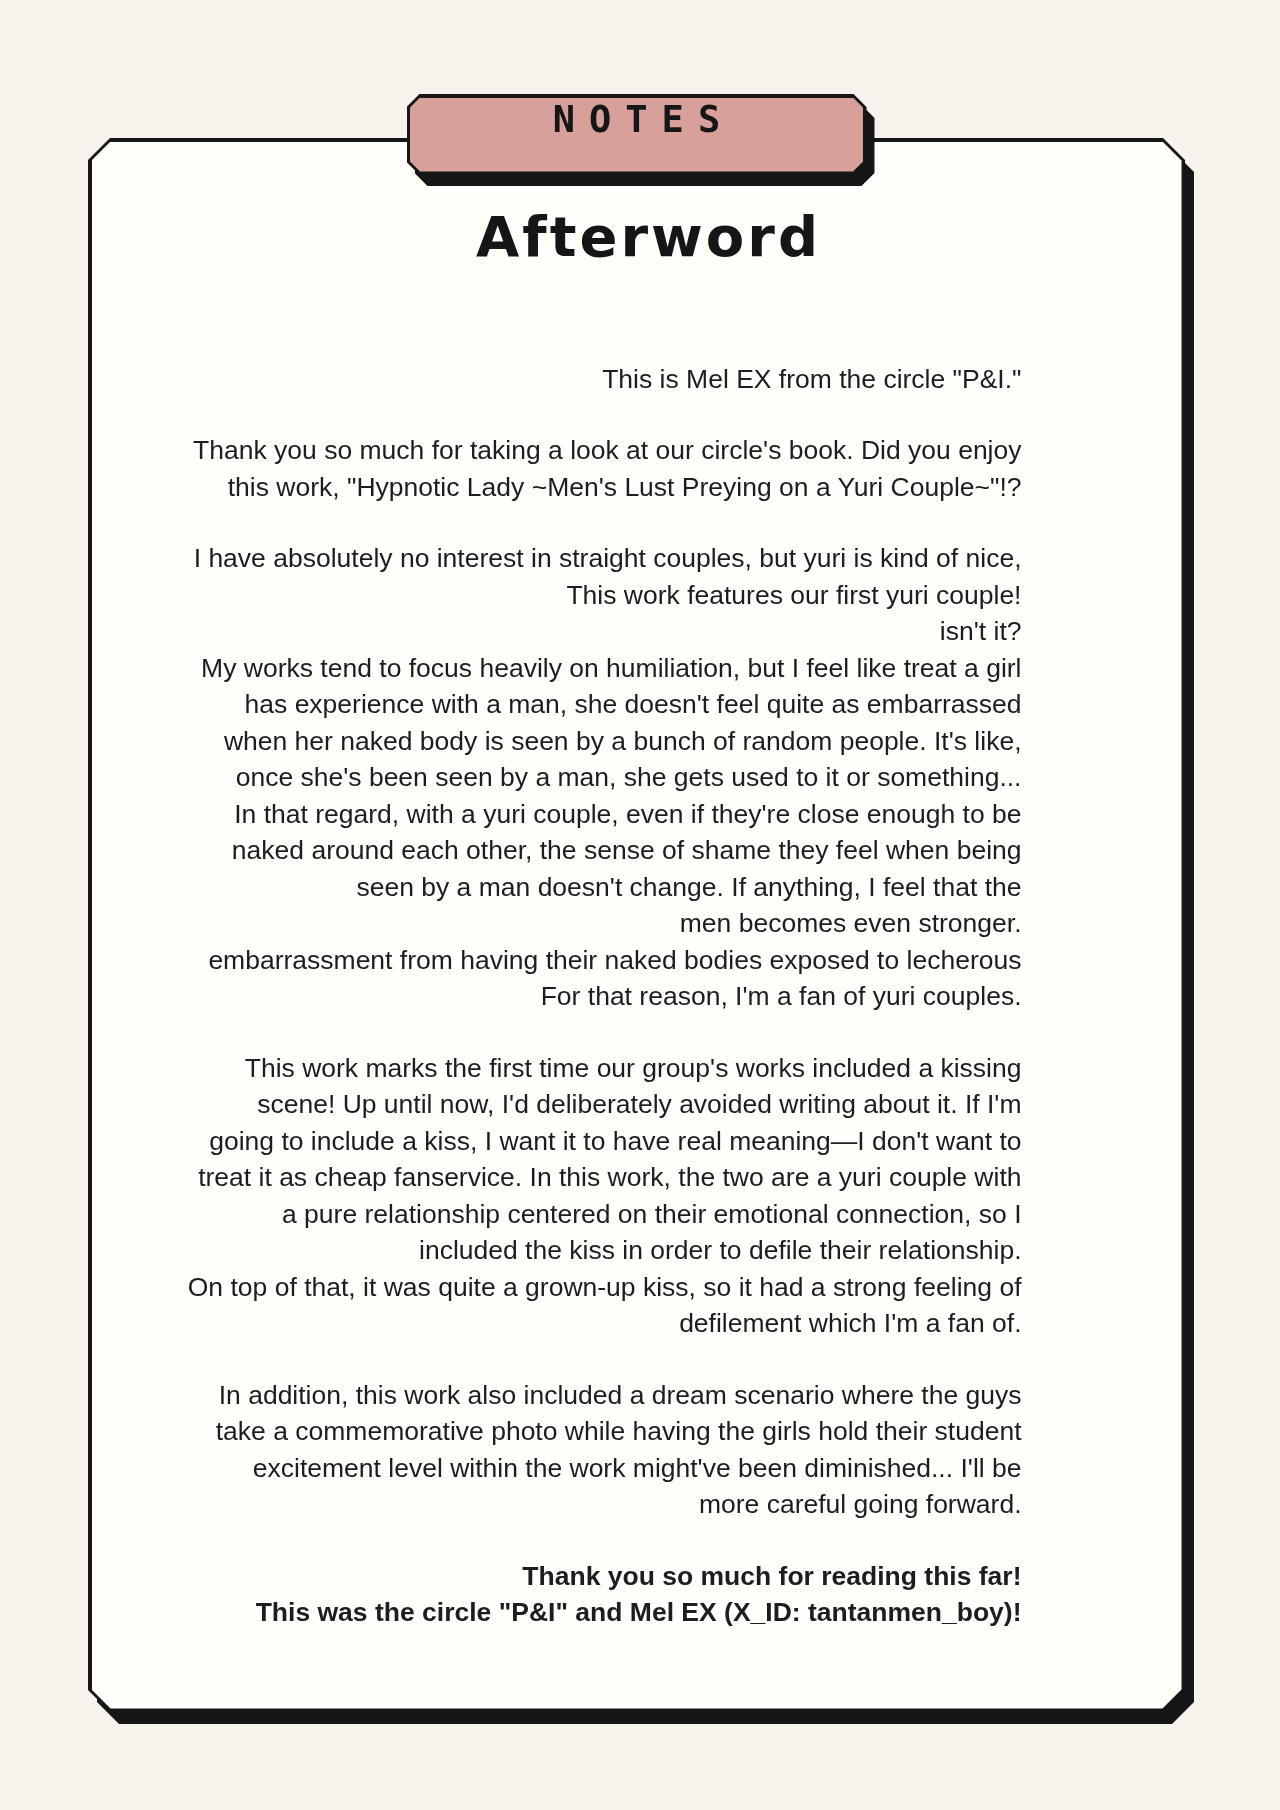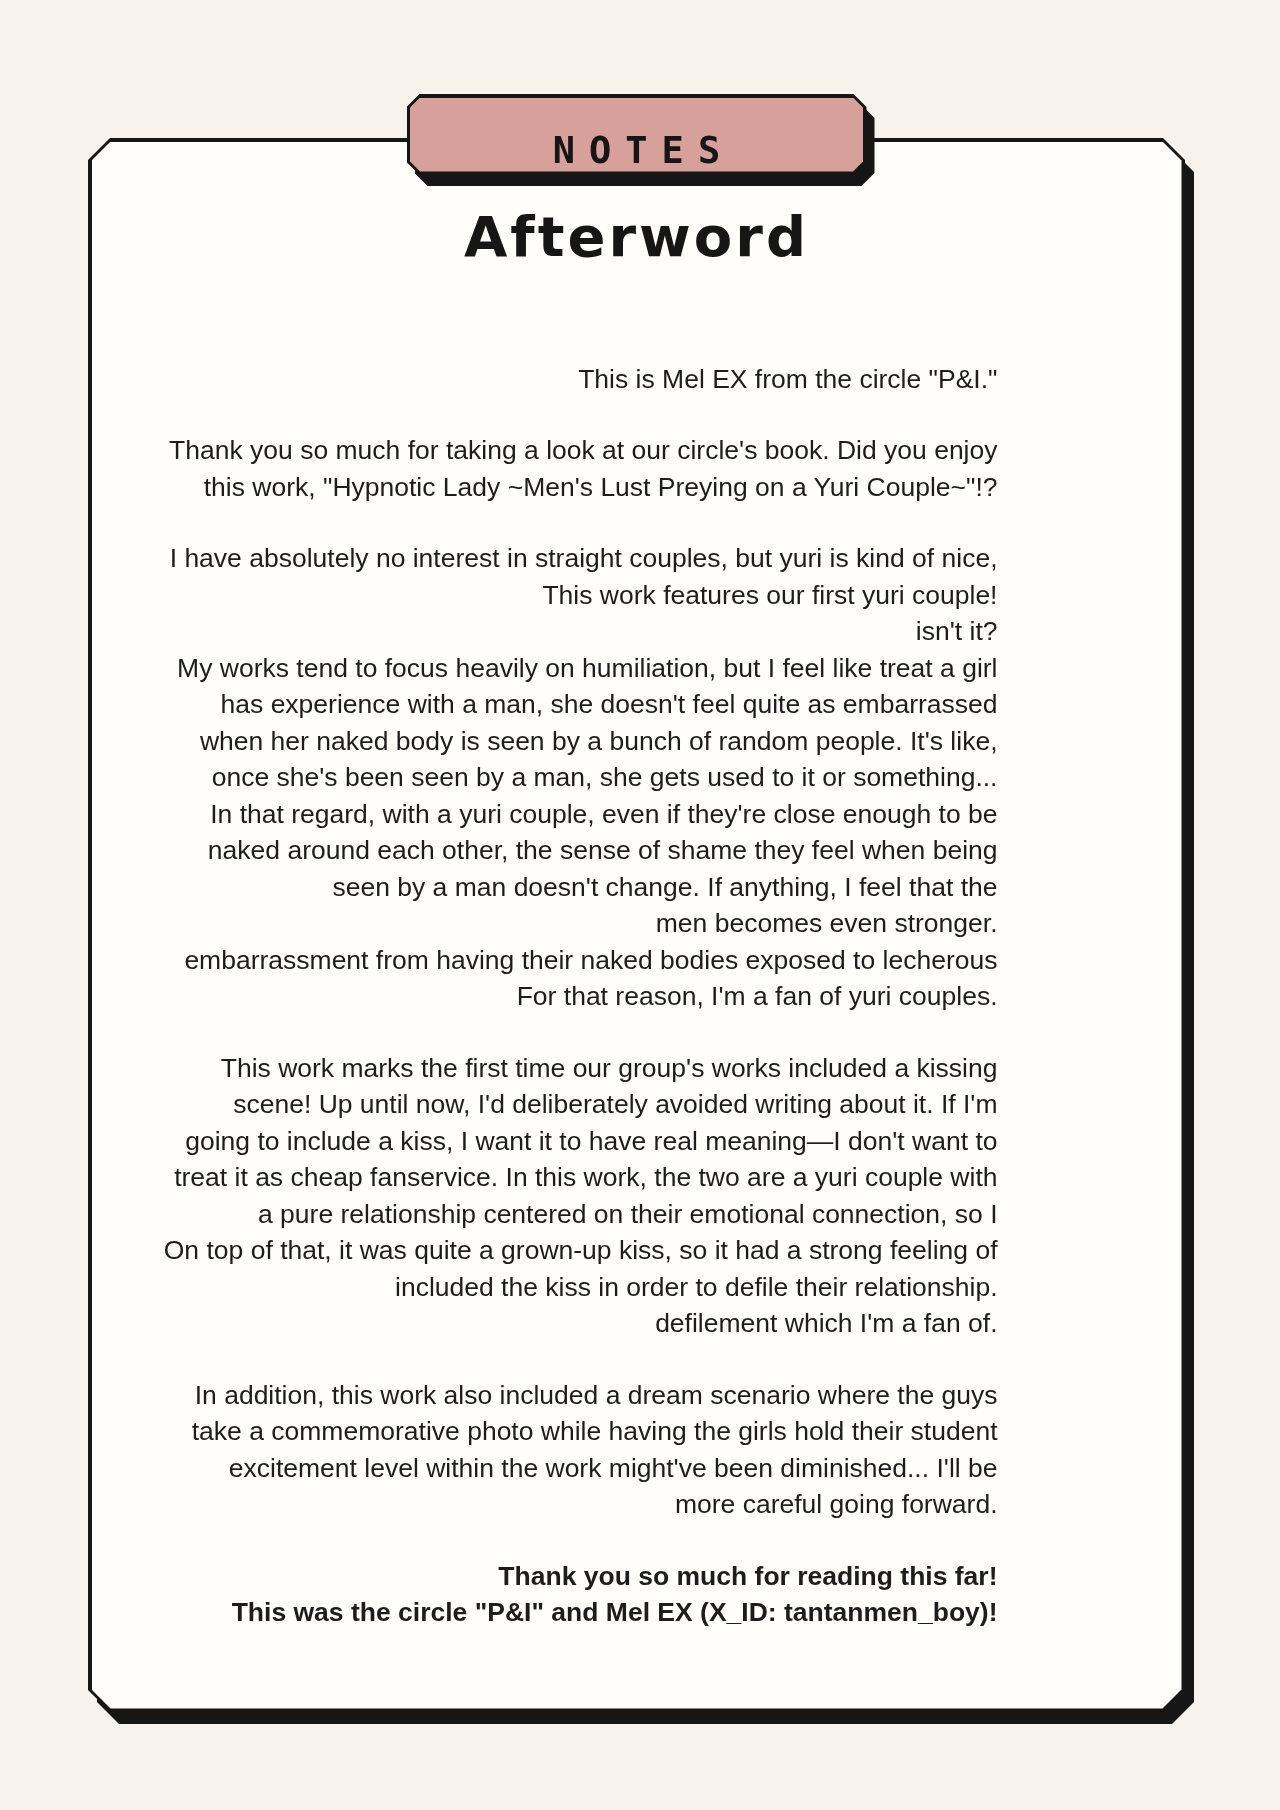--- a/index.html
+++ b/index.html
@@ -42,20 +42,21 @@
     transform: translate(9px, 12px);
     background: var(--ink, #161616);
   }
   .card-border {
     position: absolute; inset: 0;
     background: var(--ink, #161616);
   }
   .card-inner {
     position: absolute; inset: 3.5px;
     background: var(--card-bg, #fffefb);
+    padding-left: 24px;
   }
 
   
   .tab-wrap {
     position: absolute;
     left: 50%; top: -44px;
     width: 460px; height: 81px;
     margin-left: -230px;
     z-index: 3;
   }
@@ -64,21 +65,21 @@
     transform: translate(8px, 11px);
     background: var(--ink, #161616);
   }
   .tab-border {
     position: absolute; inset: 0;
     background: var(--ink, #161616);
   }
   .tab-inner {
     position: absolute; inset: 3.5px;
     background: var(--tab-bg, #d7a09b);
-    display: flex; align-items: flex-end; justify-content: center;
+    display: flex; align-items: flex-start; justify-content: center;
   }
   .tab-label {
     font-family: "DejaVu Sans Mono", monospace;
     font-weight: 700;
     font-size: 37px;
     letter-spacing: 14px;
     padding-left: 14px; 
     color: var(--ink, #161616);
   }
 
@@ -134,22 +135,22 @@
           <div class="line">men becomes even stronger.</div>
           <div class="line">embarrassment from having their naked bodies exposed to lecherous</div>
           <div class="line">For that reason, I'm a fan of yuri couples.</div>
         </div>
         <div class="paragraph">
           <div class="line">This work marks the first time our group's works included a kissing</div>
           <div class="line">scene! Up until now, I'd deliberately avoided writing about it. If I'm</div>
           <div class="line">going to include a kiss, I want it to have real meaning—I don't want to</div>
           <div class="line">treat it as cheap fanservice. In this work, the two are a yuri couple with</div>
           <div class="line">a pure relationship centered on their emotional connection, so I</div>
+          <div class="line">included the kiss in order to defile their relationship.</div>
           <div class="line">On top of that, it was quite a grown-up kiss, so it had a strong feeling of</div>
-          <div class="line">included the kiss in order to defile their relationship.</div>
           <div class="line">defilement which I'm a fan of.</div>
         </div>
         <div class="paragraph">
           <div class="line">In addition, this work also included a dream scenario where the guys</div>
           <div class="line">take a commemorative photo while having the girls hold their student</div>
           <div class="line">excitement level within the work might've been diminished... I'll be</div>
           <div class="line">more careful going forward.</div>
         </div>
         <div class="paragraph">
           <div class="line">Thank you so much for reading this far!</div>

